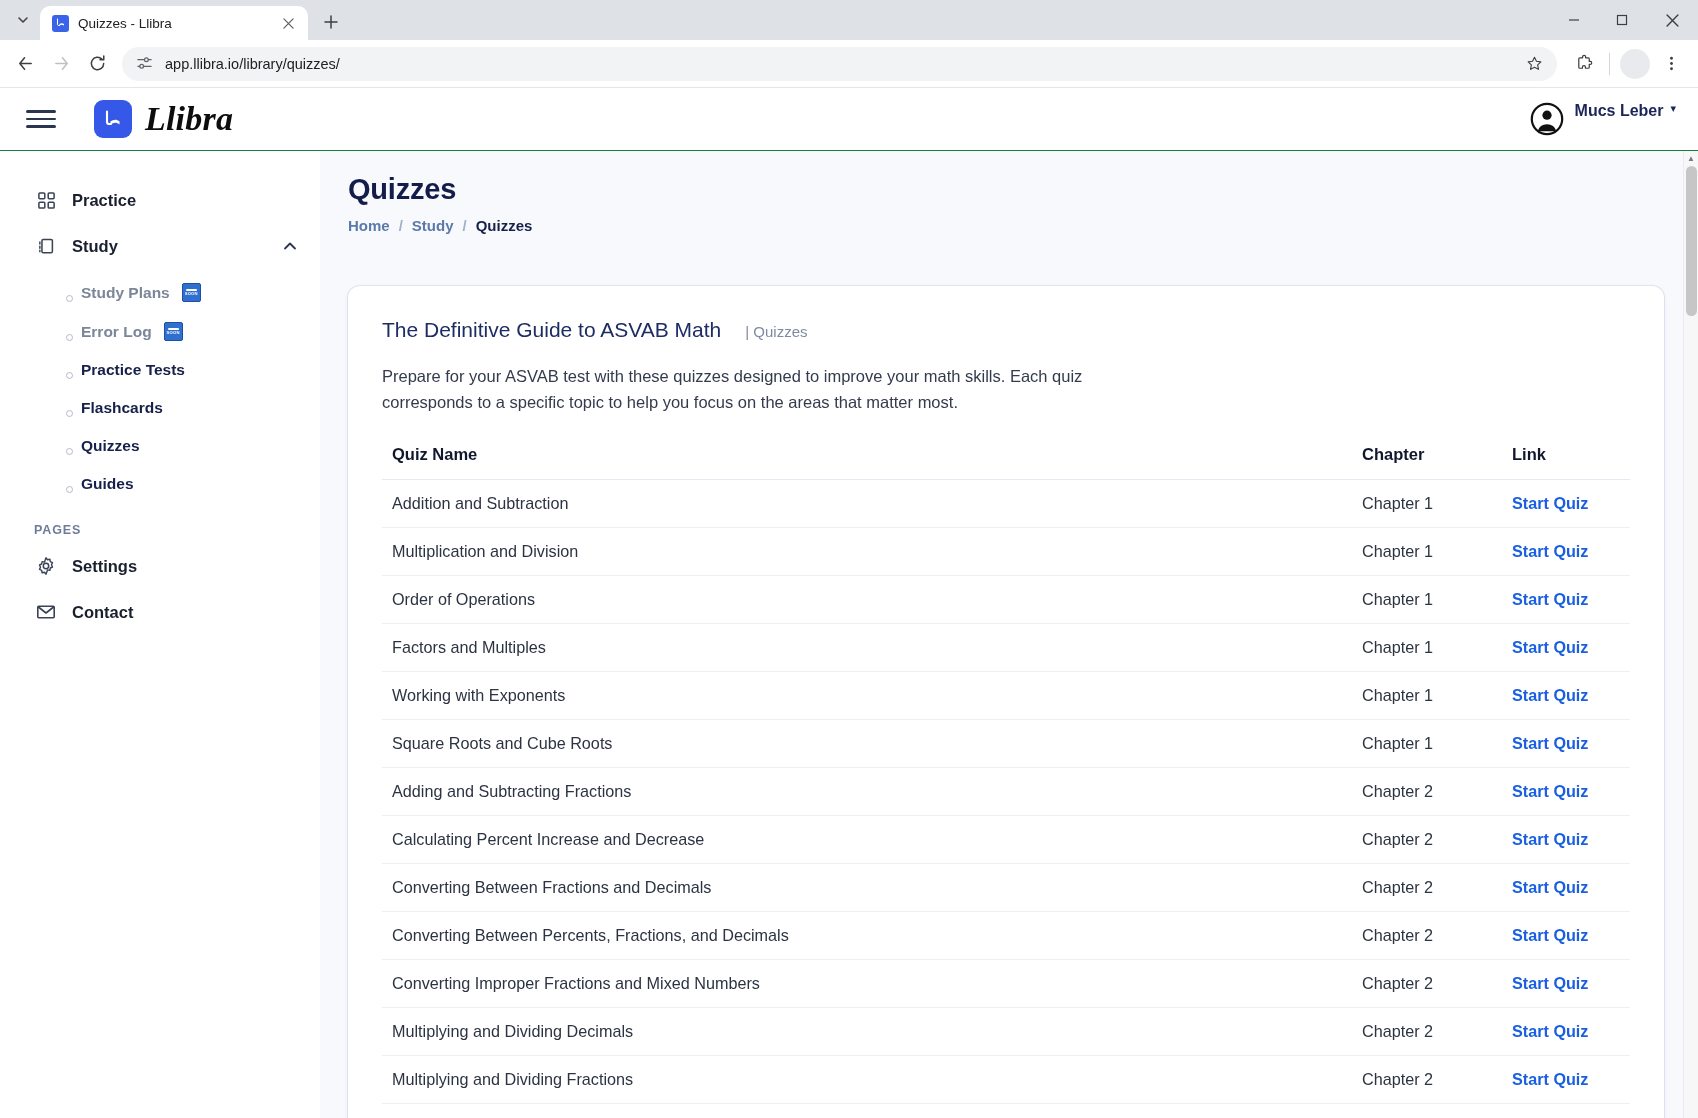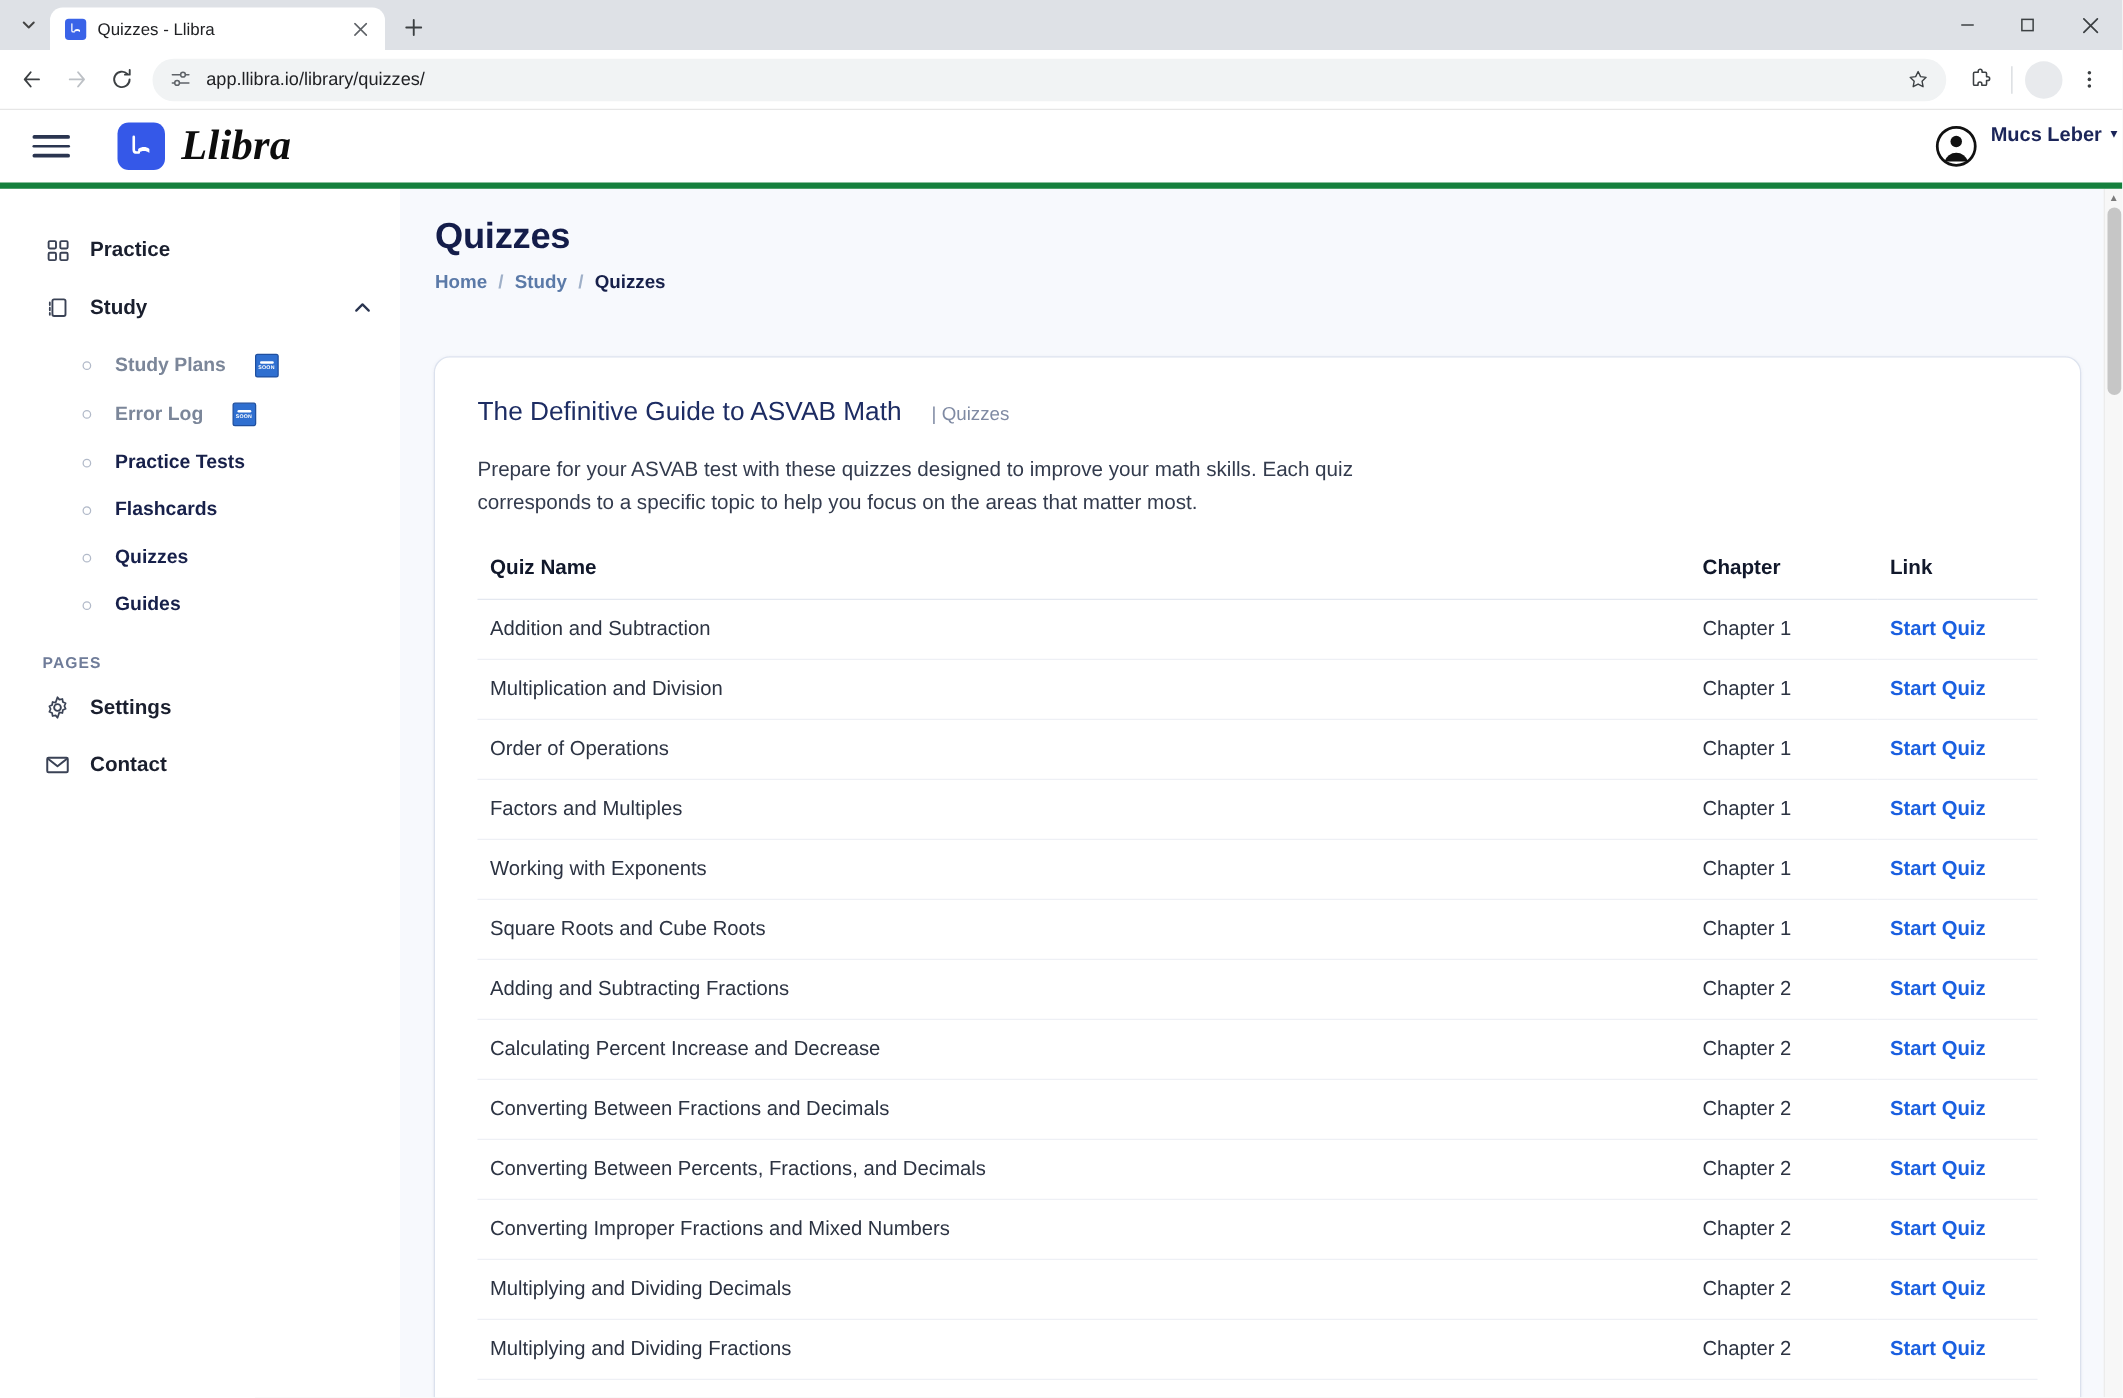--- a/index.html
+++ b/index.html
@@ -74,22 +74,22 @@
   .tb-divider { width:1px; height:22px; background:#d3d7dc; margin:0 6px; flex:0 0 auto; }
   .tb-avatar { width:30px; height:30px; border-radius:50%; background:#e8eaed; flex:0 0 auto; margin:0 2px; }
 
   
   .viewport {
     flex:1 1 auto; background:#ffffff; position:relative; overflow:hidden;
     display:flex; flex-direction:column;
   }
 
   .app-header {
-    height:63px; background:#ffffff; border-bottom:5px solid #15803d;
-    display:flex; align-items:center; padding: 0 4px 0 26px; flex:0 0 auto;
+    height:63px; background:#ffffff; border-bottom:1px solid #15803d;
+    display:flex; align-items:center; padding: 0 22px 0 26px; flex:0 0 auto;
     position:relative; z-index:5;
   }
   .hamburger { width:30px; height:30px; display:flex; flex-direction:column;
     justify-content:center; gap:5px; margin-right:38px; flex:0 0 auto; }
   .hamburger span { display:block; height:2.6px; background:#2a3550; border-radius:2px; }
   .brand { display:flex; align-items:center; gap:13px; }
   .brand-mark {
     width:38px; height:38px; border-radius:9px; background:#3558e8;
     display:flex; align-items:center; justify-content:center;
   }
@@ -111,21 +111,21 @@
   }
   .nav-item {
     display:flex; align-items:center; gap:16px;
     padding: 13px 22px 13px 36px; font-size:16.5px; font-weight:bold; color:#1a1f2e;
   }
   .nav-item .nav-ico { width:20px; height:20px; flex:0 0 auto; display:flex;
     align-items:center; justify-content:center; color:#3a4255; }
   .nav-item .chev { margin-left:auto; color:#2a3550; display:flex; align-items:center; }
   .sub-list { padding: 4px 0 2px 0; }
   .sub-item {
-    display:flex; align-items:center; gap:19px;
+    display:flex; align-items:flex-end; gap:8px;
     padding: 10px 22px 10px 66px; font-size:15.5px; color:#4e5a73; font-weight:bold;
   }
   .sub-item.dim { color:#7b8699; font-weight:bold; }
   .sub-item.active { color:#17204a; }
   .bullet {
     width:7px; height:7px; border-radius:50%; border:1.5px solid #b2bac9;
     flex:0 0 auto; background:transparent;
   }
   .soon-badge {
     display:inline-flex; align-items:center; justify-content:center;

